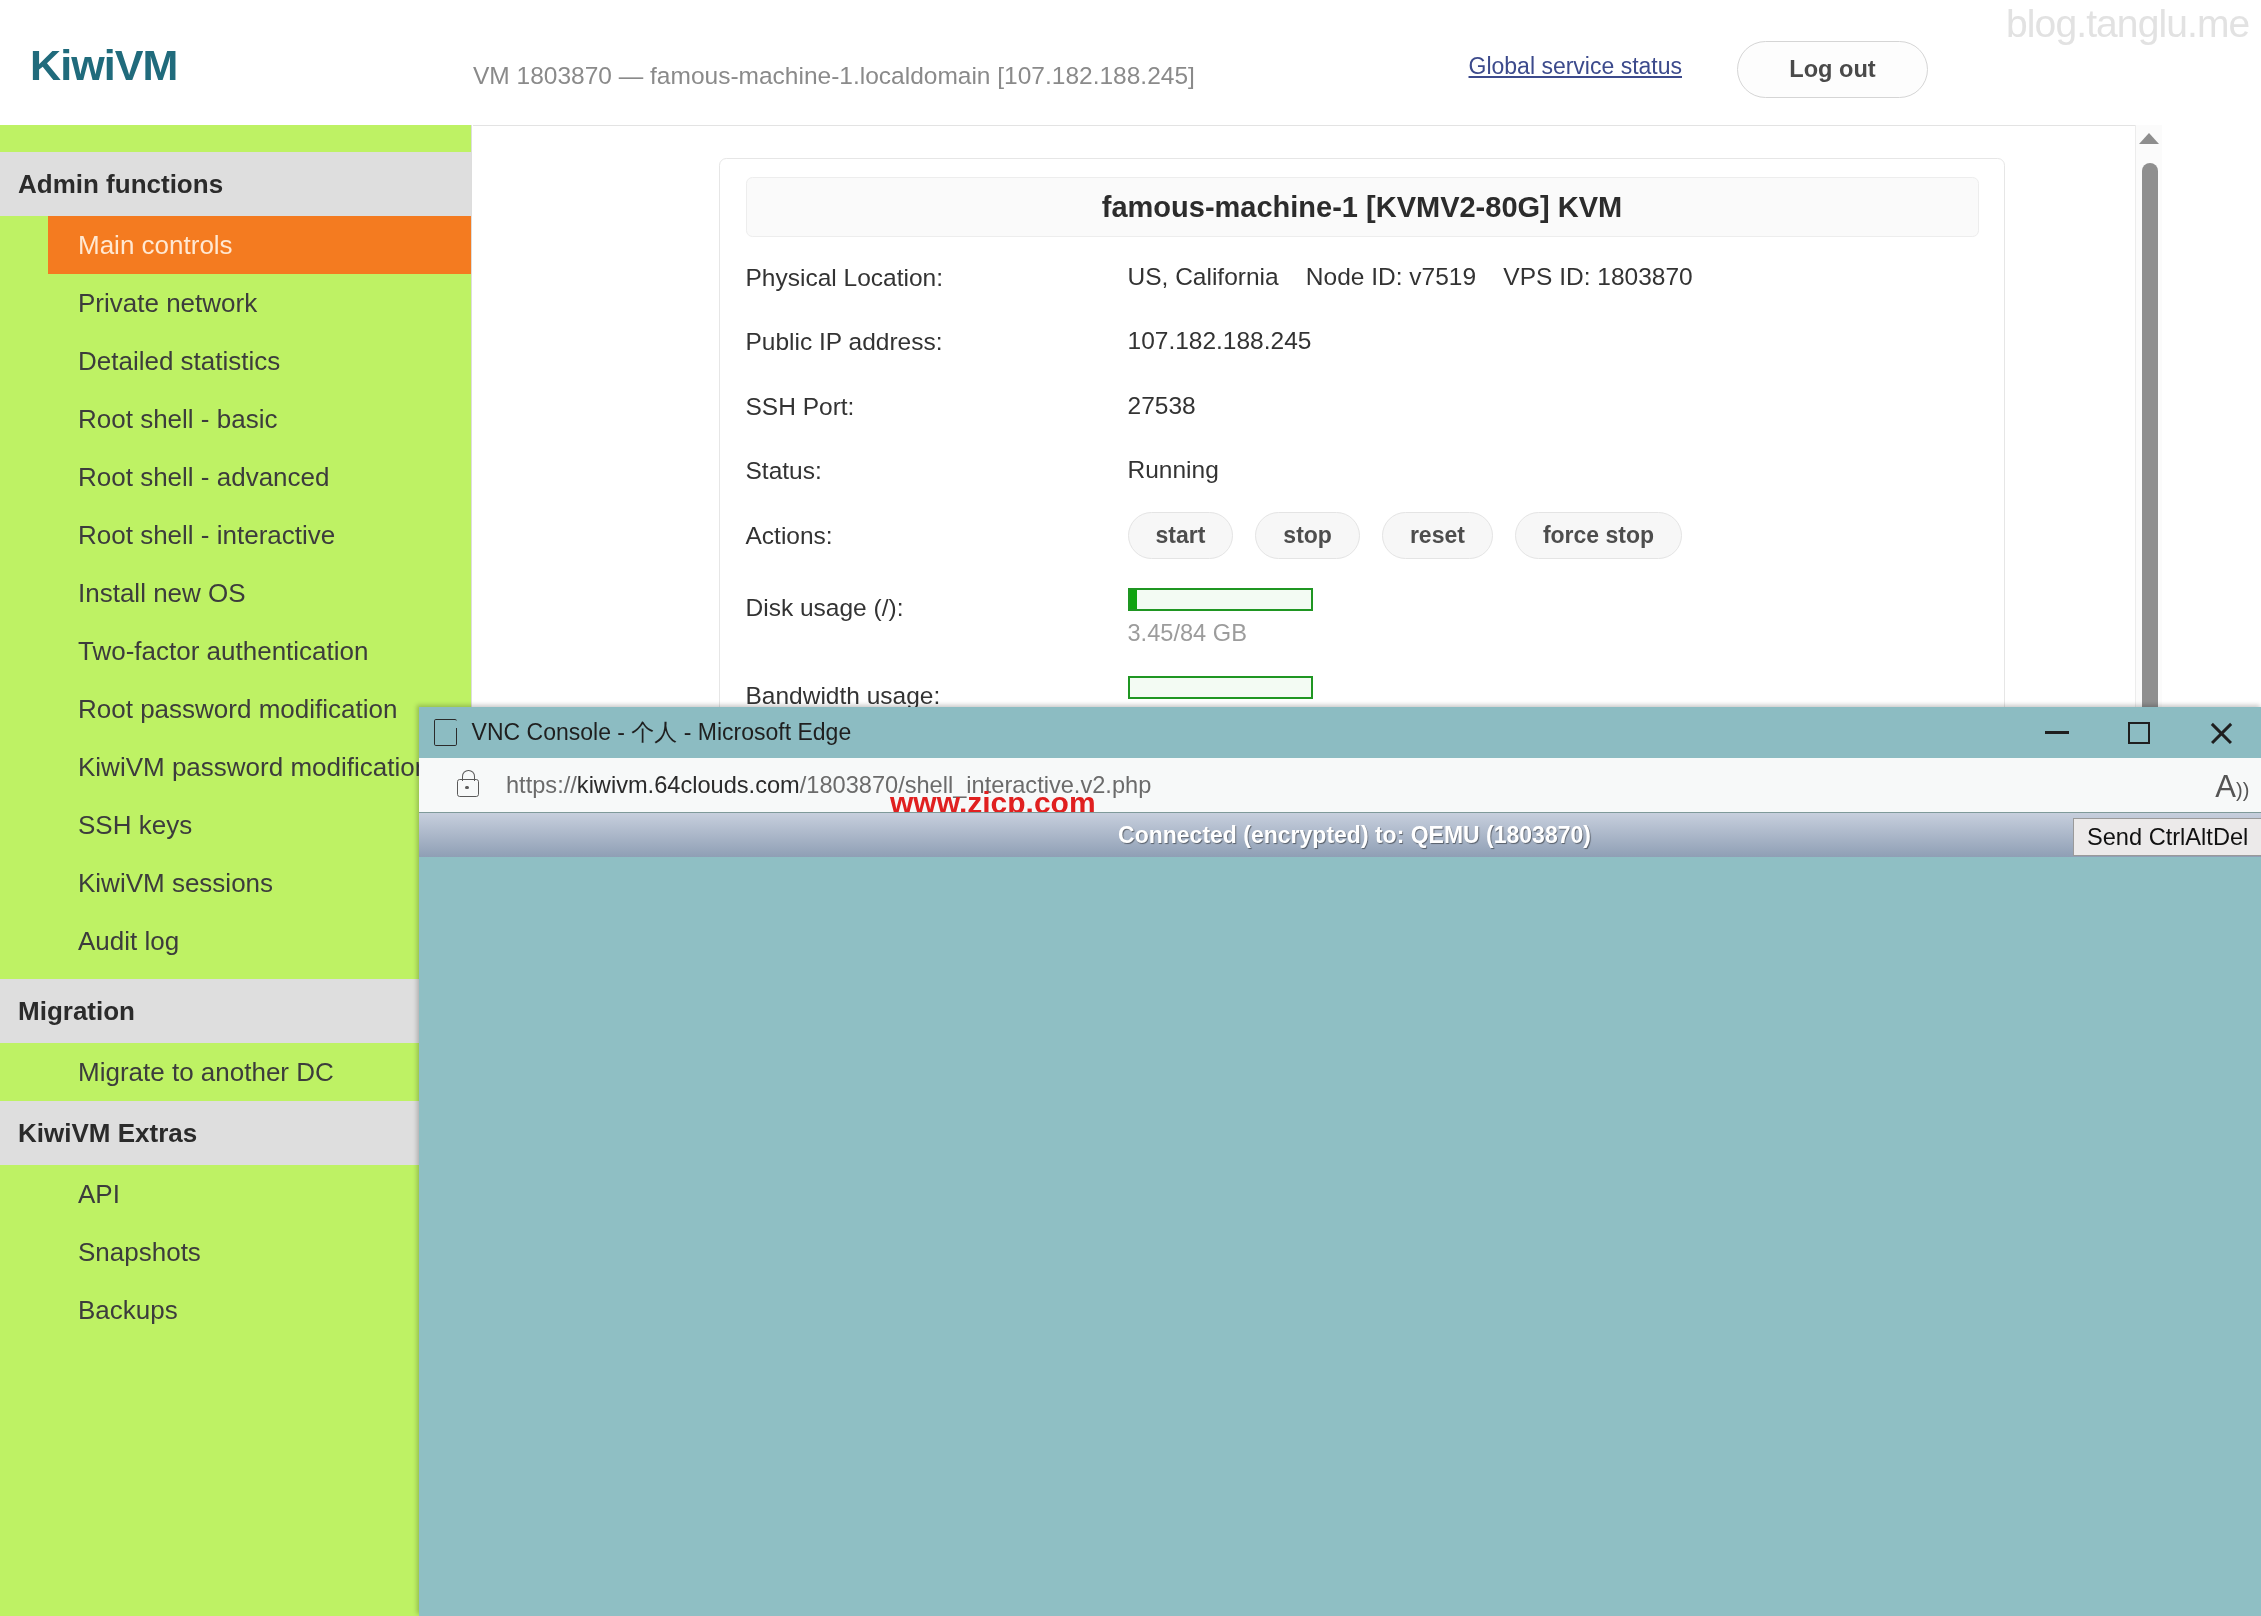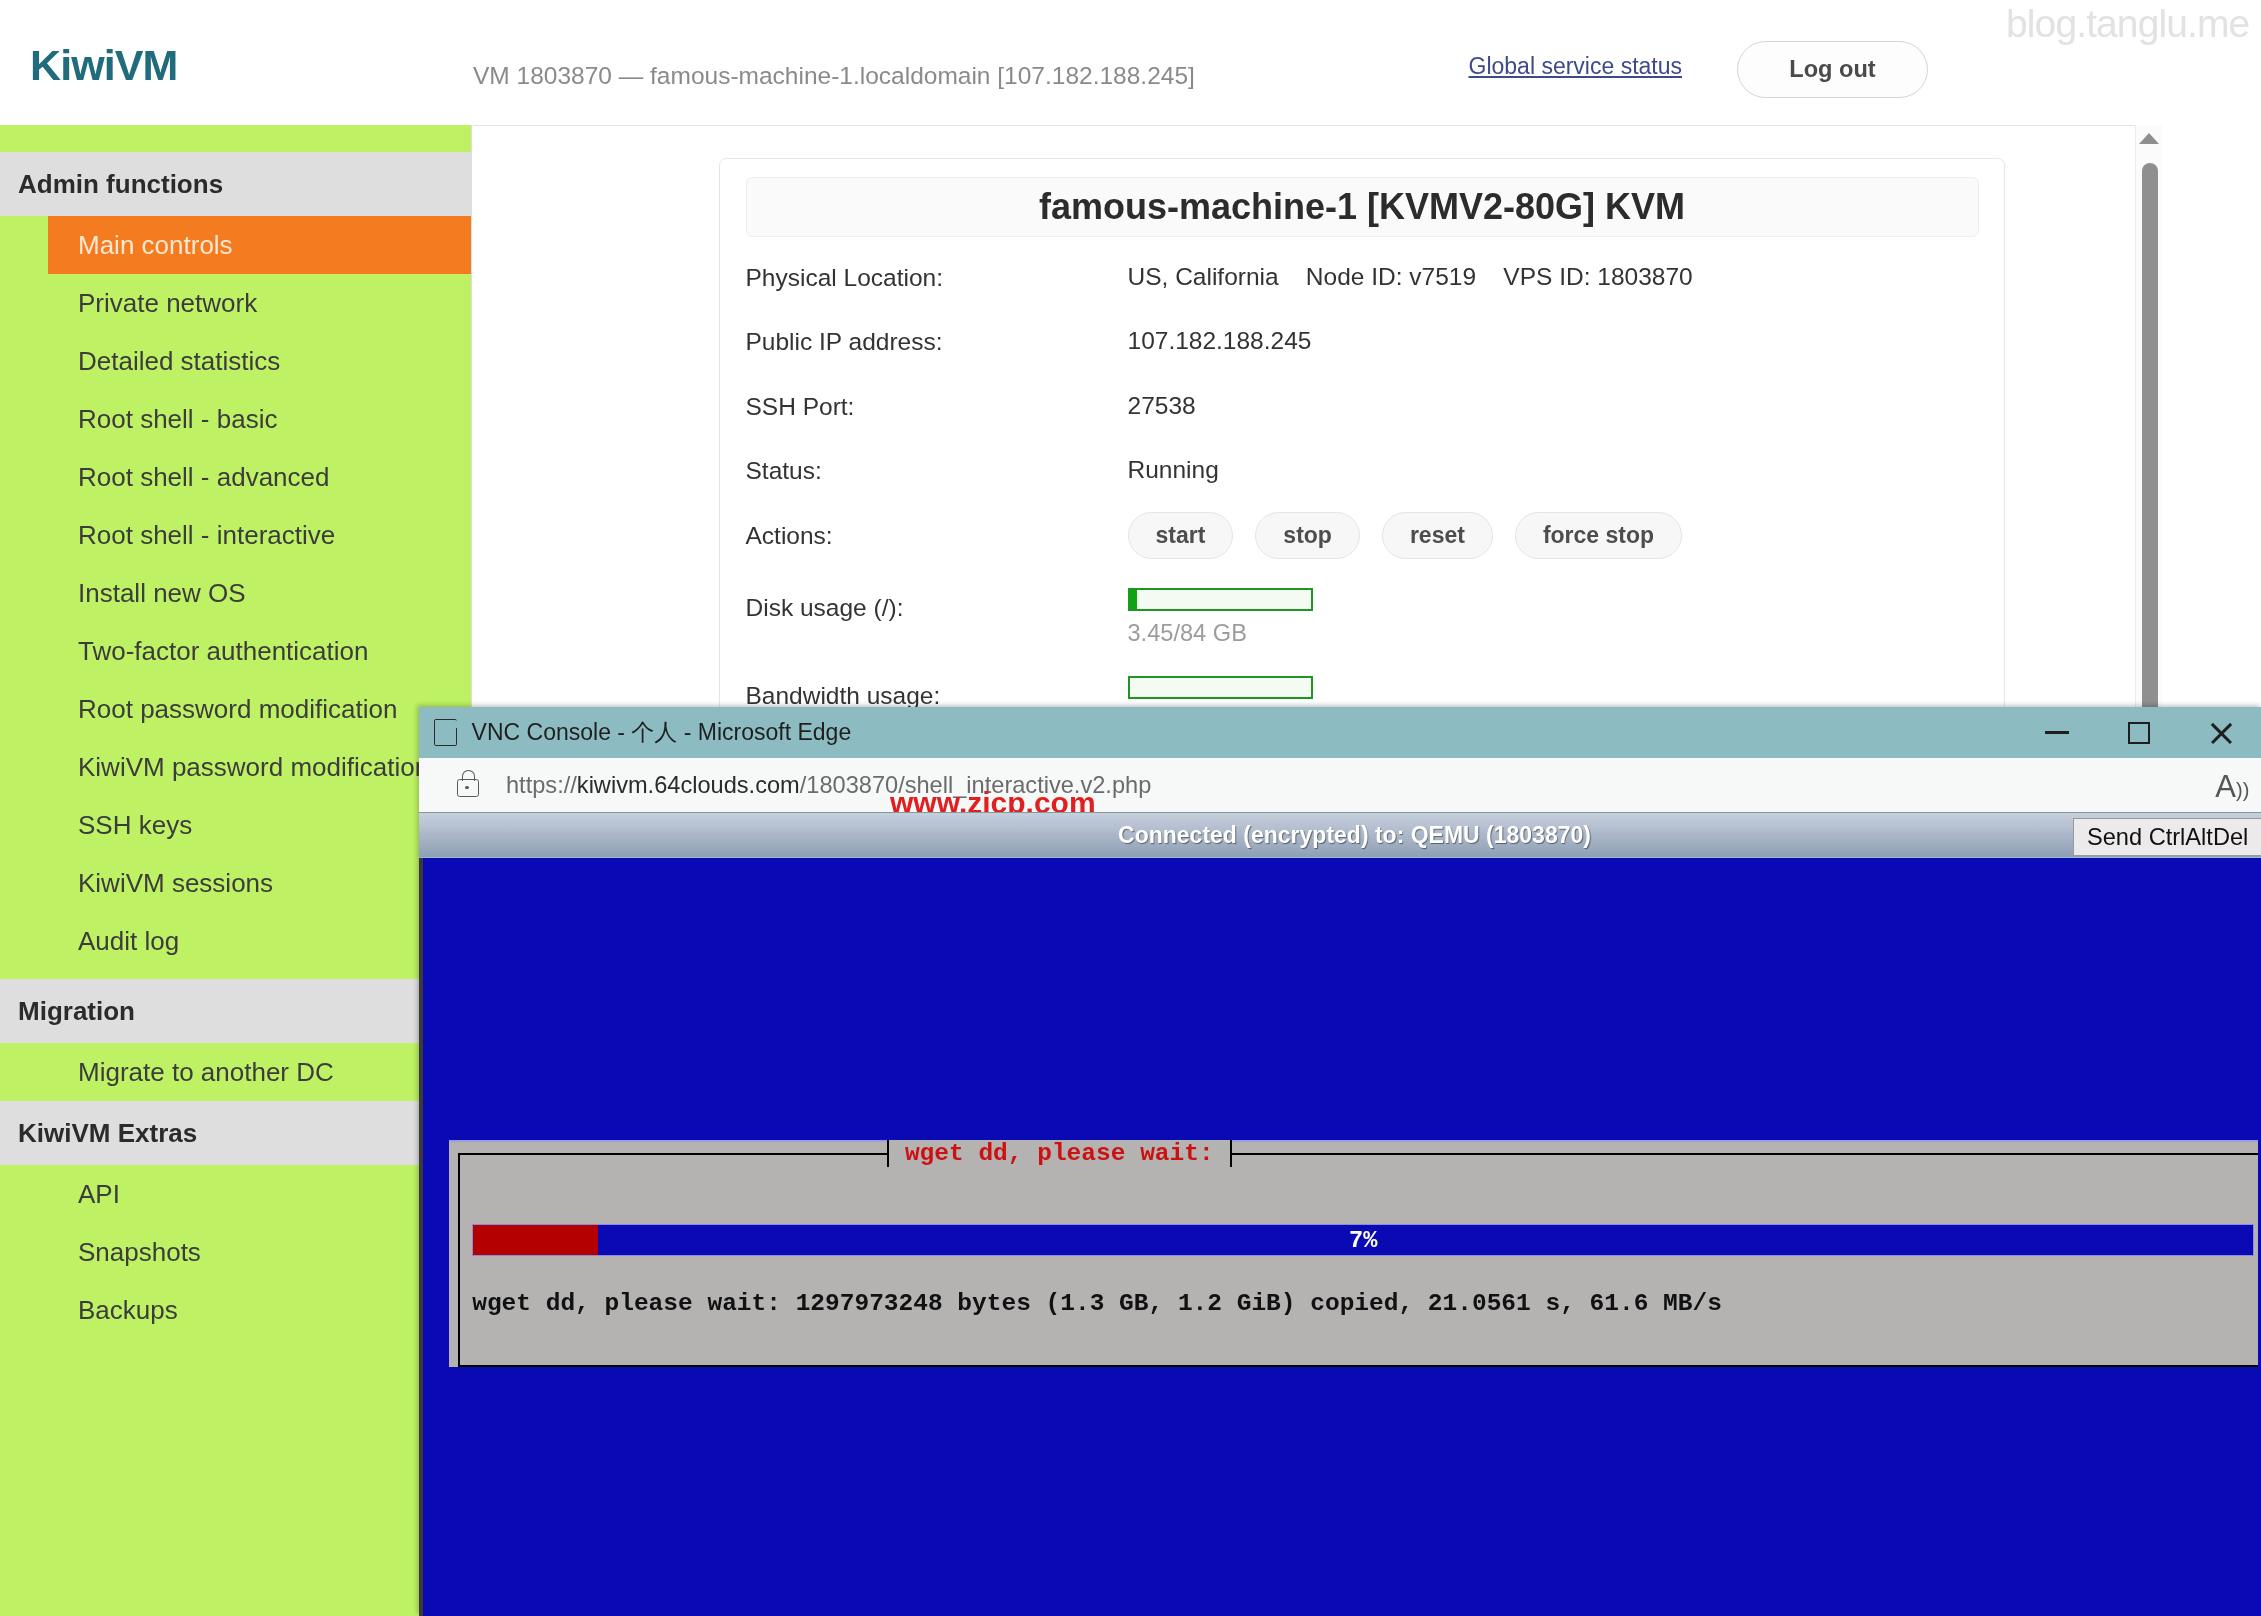--- a/index.html
+++ b/index.html
@@ -79,21 +79,21 @@
   .vm-card {
     position: absolute; left: 246px; top: 32px;
     width: 1286px; background: #ffffff;
     border: 0.9px solid #e6e6e6; border-radius: 7.3px;
     padding: 18px 25.5px 27px 25.5px;
   }
   .vm-card-head {
     height: 60px; border: 0.9px solid #ededed; border-radius: 6.4px;
     background: #fafafa;
     display: flex; align-items: center; justify-content: center;
-    font-size: 36px; font-weight: bold; color: #2c2c2c;
+    font-size: 29px; font-weight: bold; color: #2c2c2c;
     margin-bottom: 25.5px;
   }
   .vm-row { display: flex; align-items: flex-start; margin-bottom: 34px; }
   .vm-label {
     width: 382px; font-size: 24.5px; color: #333333; flex: none;
     line-height: 1.25;
   }
   .vm-label .sub { display: block; font-size: 23.6px; color: #9c9c9c; margin-top: 5.5px; }
   .vm-value { font-size: 24.5px; color: #333333; white-space: pre; }
   .btn-row { display: flex; gap: 22px; margin-top: -9px; }
@@ -399,28 +399,16 @@
       <div class="read-aloud">A<span style="font-size:20px">))</span></div>
     </div>
 
     <div class="watermark-red">www.zjcp.com</div>
 
     <div class="vnc-bar">
       <div class="vnc-bar-text">Connected (encrypted) to: QEMU (1803870)</div>
     </div>
     <div class="cad-btn">Send CtrlAltDel</div>
 
-    <div class="vnc-screen">
-      <div class="term-dialog" style="top:282px;">
-        <div class="term-inner">
-          <div class="term-title">wget dd, please wait:</div>
-          <div class="term-progress">
-            <div class="term-progress-fill" id="term-fill" style="width: 7%;"></div>
-            <div class="term-pct">7%</div>
-          </div>
-          <div class="term-line">wget dd, please wait: 1297973248 bytes (1.3 GB, 1.2 GiB) copied, 21.0561 s, 61.6 MB/s</div>
-        </div>
-      </div>
-    </div>
   </div>
 
 </div>
 
 
 </body></html>

